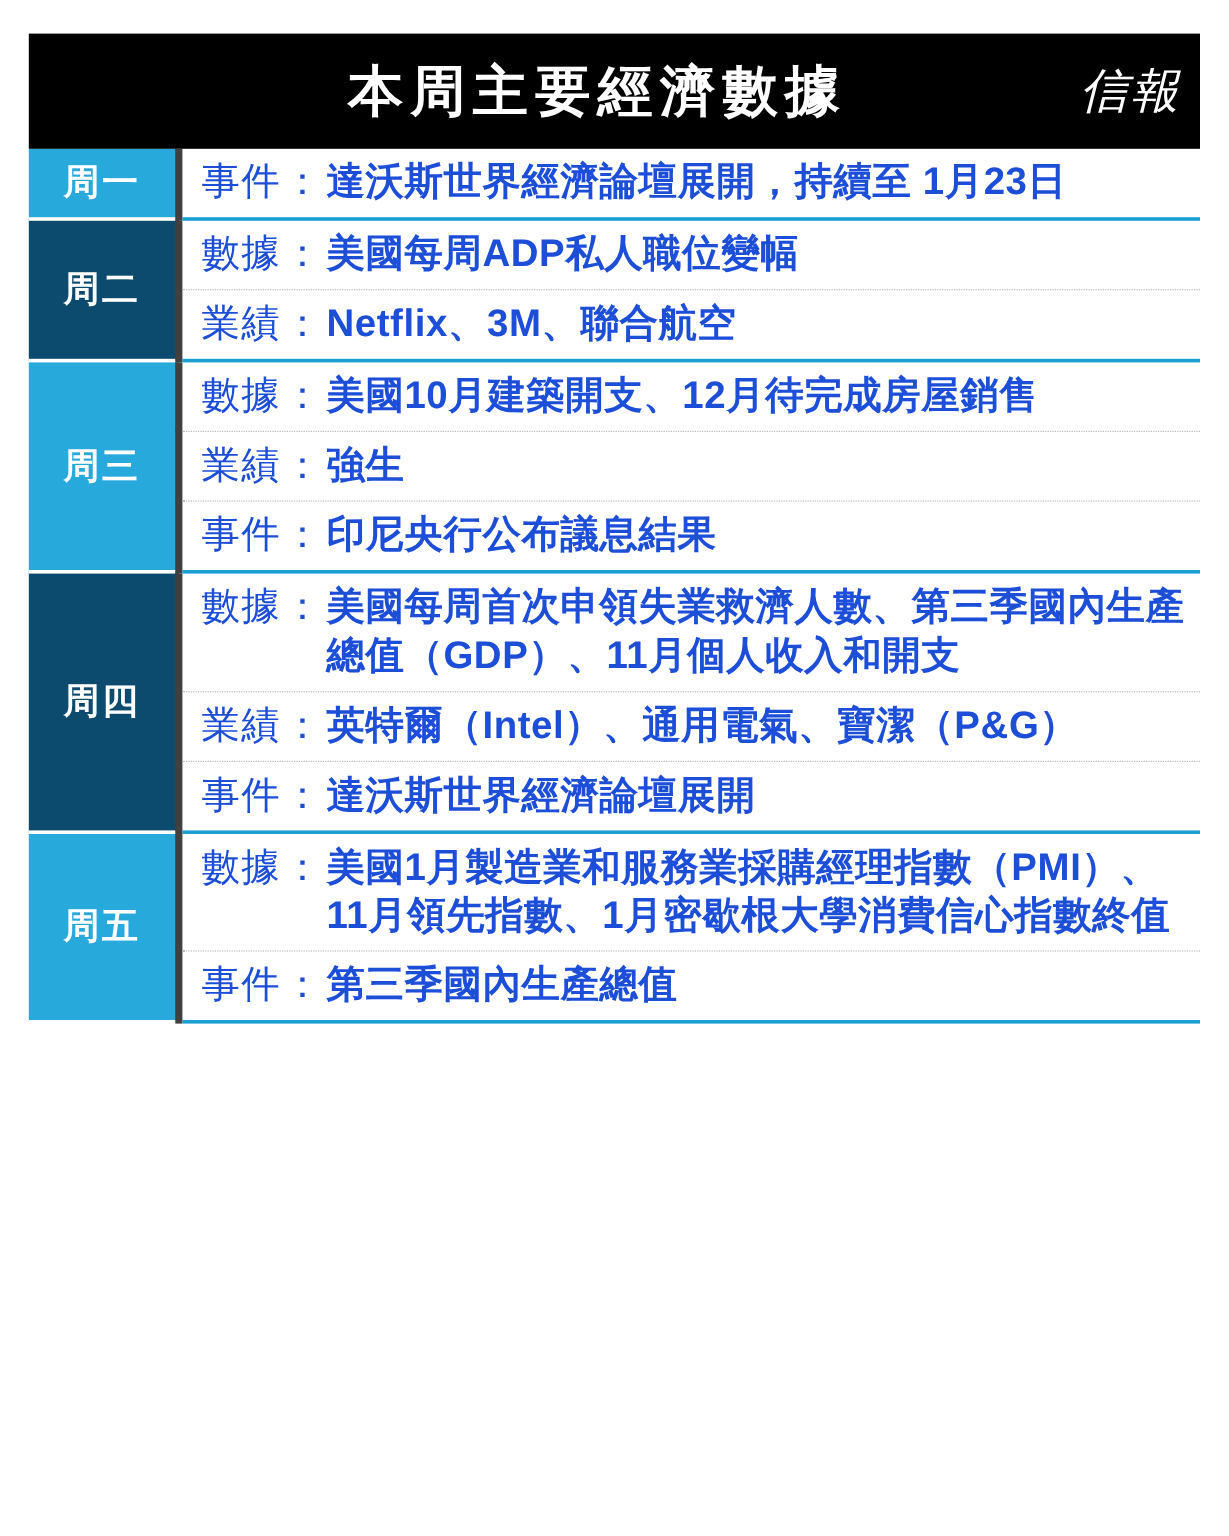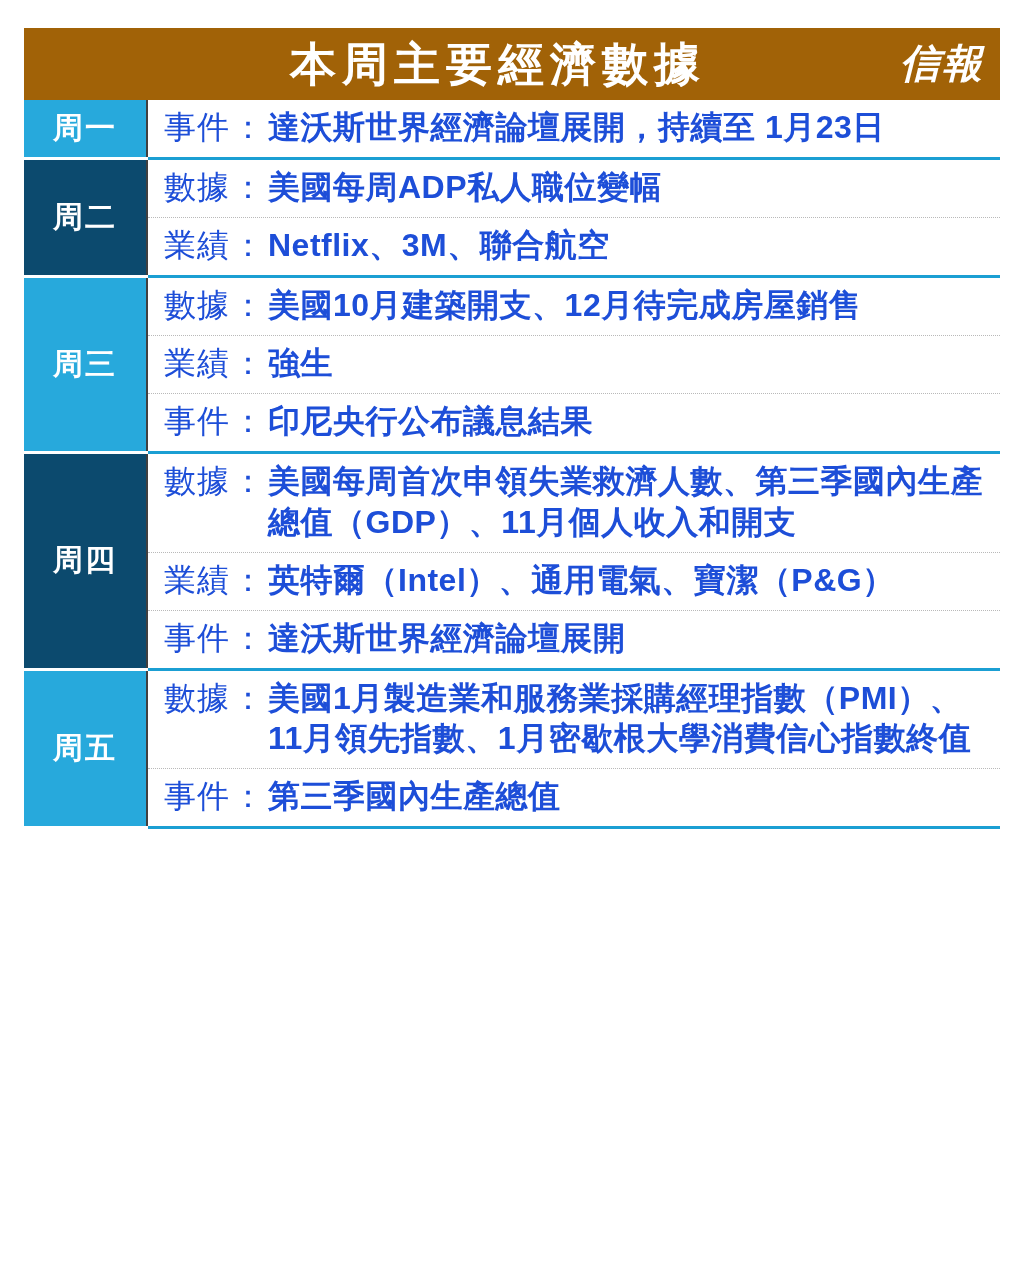--- a/index.html
+++ b/index.html
@@ -20,43 +20,43 @@
     width: 1024px;
     height: 1280px;
     background: #ffffff;
     box-sizing: border-box;
     padding: 28px 24px 24px 24px;
   }
 
   
   .header {
     position: relative;
-    height: 72px;
-    background: #a16207;
+    height: 96px;
+    background: #000000;
     display: flex;
     align-items: center;
     justify-content: center;
   }
   .header-title {
     color: #ffffff;
     font-size: 46px;
     font-weight: bold;
     letter-spacing: 6px;
     line-height: 1;
     transform: translateX(-14px);
   }
   .header-logo {
     position: absolute;
     right: 16px;
     top: 50%;
     transform: translateY(-50%);
     color: #ffffff;
     font-family: "Liberation Serif", "DejaVu Serif", serif;
     font-style: italic;
-    font-weight: bold;
+    font-weight: normal;
     font-size: 40px;
     letter-spacing: 2px;
     line-height: 1;
   }
 
   
   .table {
     border-collapse: collapse;
     table-layout: fixed;
     width: 976px;
@@ -66,21 +66,21 @@
   .day-cell {
     width: 122px;
     background: #27a9dc;
     color: #ffffff;
     font-size: 30px;
     font-weight: bold;
     letter-spacing: 2px;
     text-align: center;
     vertical-align: middle;
     border-bottom: 3px solid #ffffff;
-    border-right: 2px solid #404040;
+    border-right: 6px solid #404040;
     padding: 0;
   }
   .day-cell.alt {
     background: #0c4a6e;
   }
 
   .entry-cell {
     padding: 7px 4px 9px 16px;
     vertical-align: top;
     border-bottom: 1px dotted #b9b9b9;

